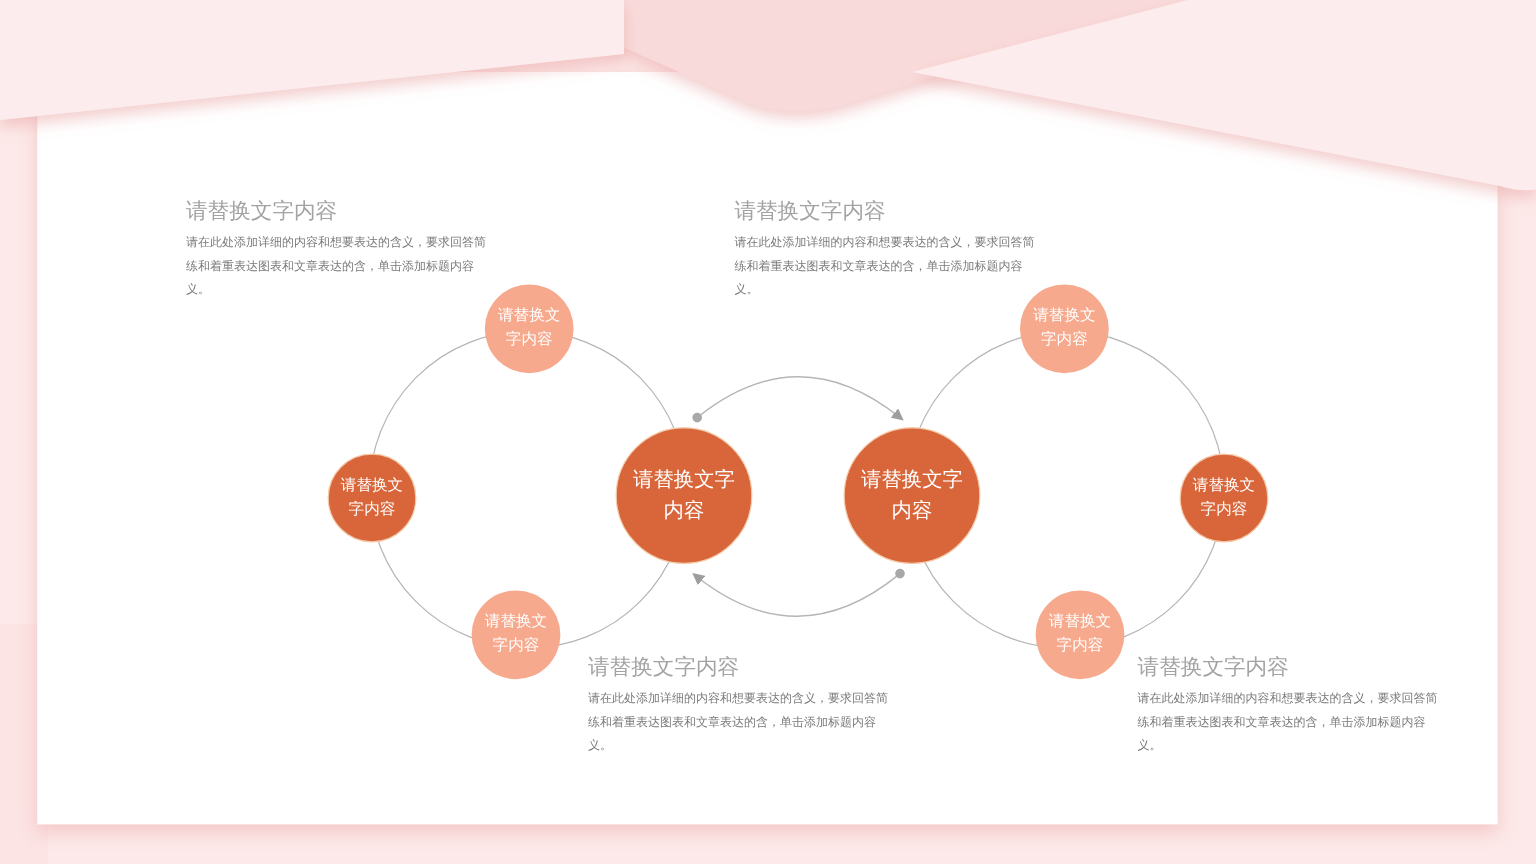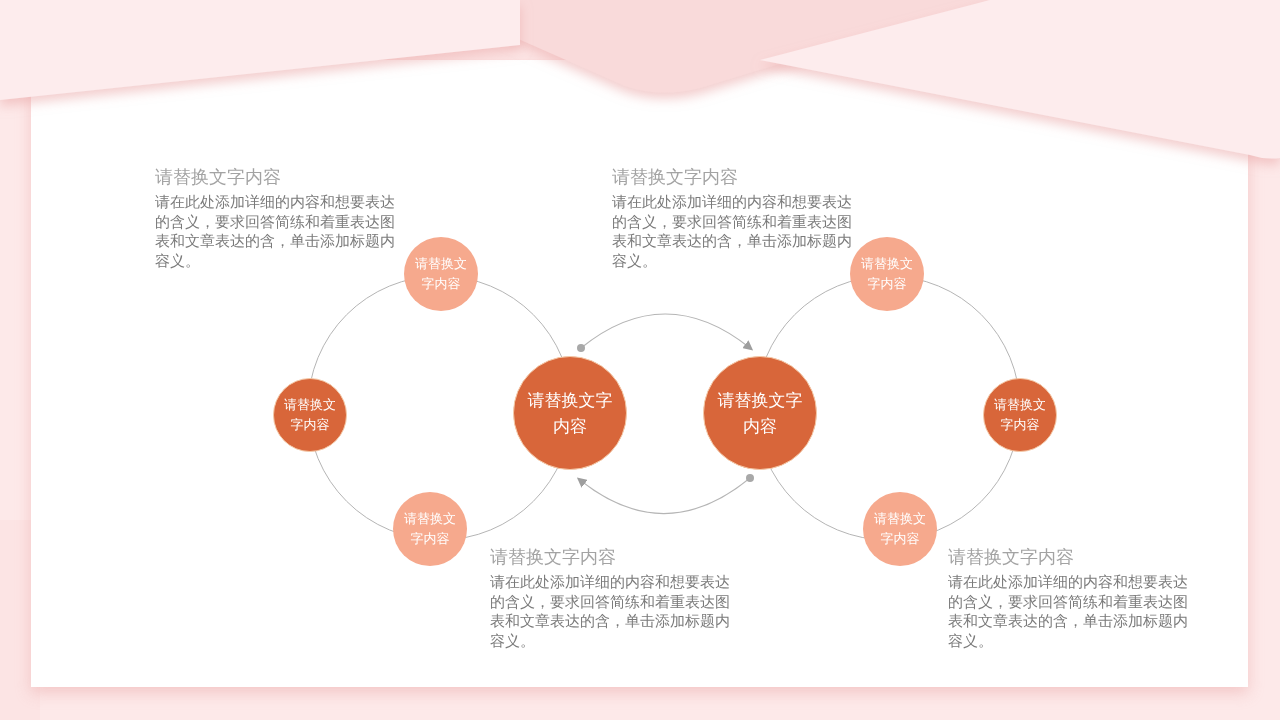--- a/index.html
+++ b/index.html
@@ -8,21 +8,21 @@
   .card { position:absolute; left:31px; top:60px; width:1217px; height:627px; background:#ffffff; box-shadow:0 6px 14px rgba(232,160,160,0.45); }
   .top-svg { position:absolute; left:0; top:0; width:1280px; height:200px; }
   .diagram-svg { position:absolute; left:0; top:0; width:1280px; height:720px; }
   .node { position:absolute; border-radius:50%; display:flex; align-items:center; justify-content:center; text-align:center; color:#ffffff; box-sizing:border-box; }
   .node.small { width:74px; height:74px; font-size:13px; line-height:20px; padding:0 10px; }
   .node.big { width:114px; height:114px; font-size:17px; line-height:26px; padding:0 12px; }
   .node.light { background:#f6a98d; }
   .node.dark { background:#d8663a; border:1px solid #f4c9a8; }
   .text-block { position:absolute; width:250px; }
   .tb-title { font-size:18px; color:#a3a3a3; line-height:24px; margin-bottom:4px; white-space:nowrap; }
-  .tb-body { font-size:15px; color:#7a7a7a; line-height:19.5px; }
+  .tb-body { font-size:10px; color:#7a7a7a; line-height:19.5px; }
 </style>
 </head>
 <body>
 
 <svg class="bg-svg" viewBox="0 0 1280 720">
   <rect x="0" y="0" width="1280" height="720" fill="#fde9e9"></rect>
   <rect x="0" y="520" width="40" height="200" fill="#fce4e4"></rect>
 </svg>
 
 <div class="card"></div>

